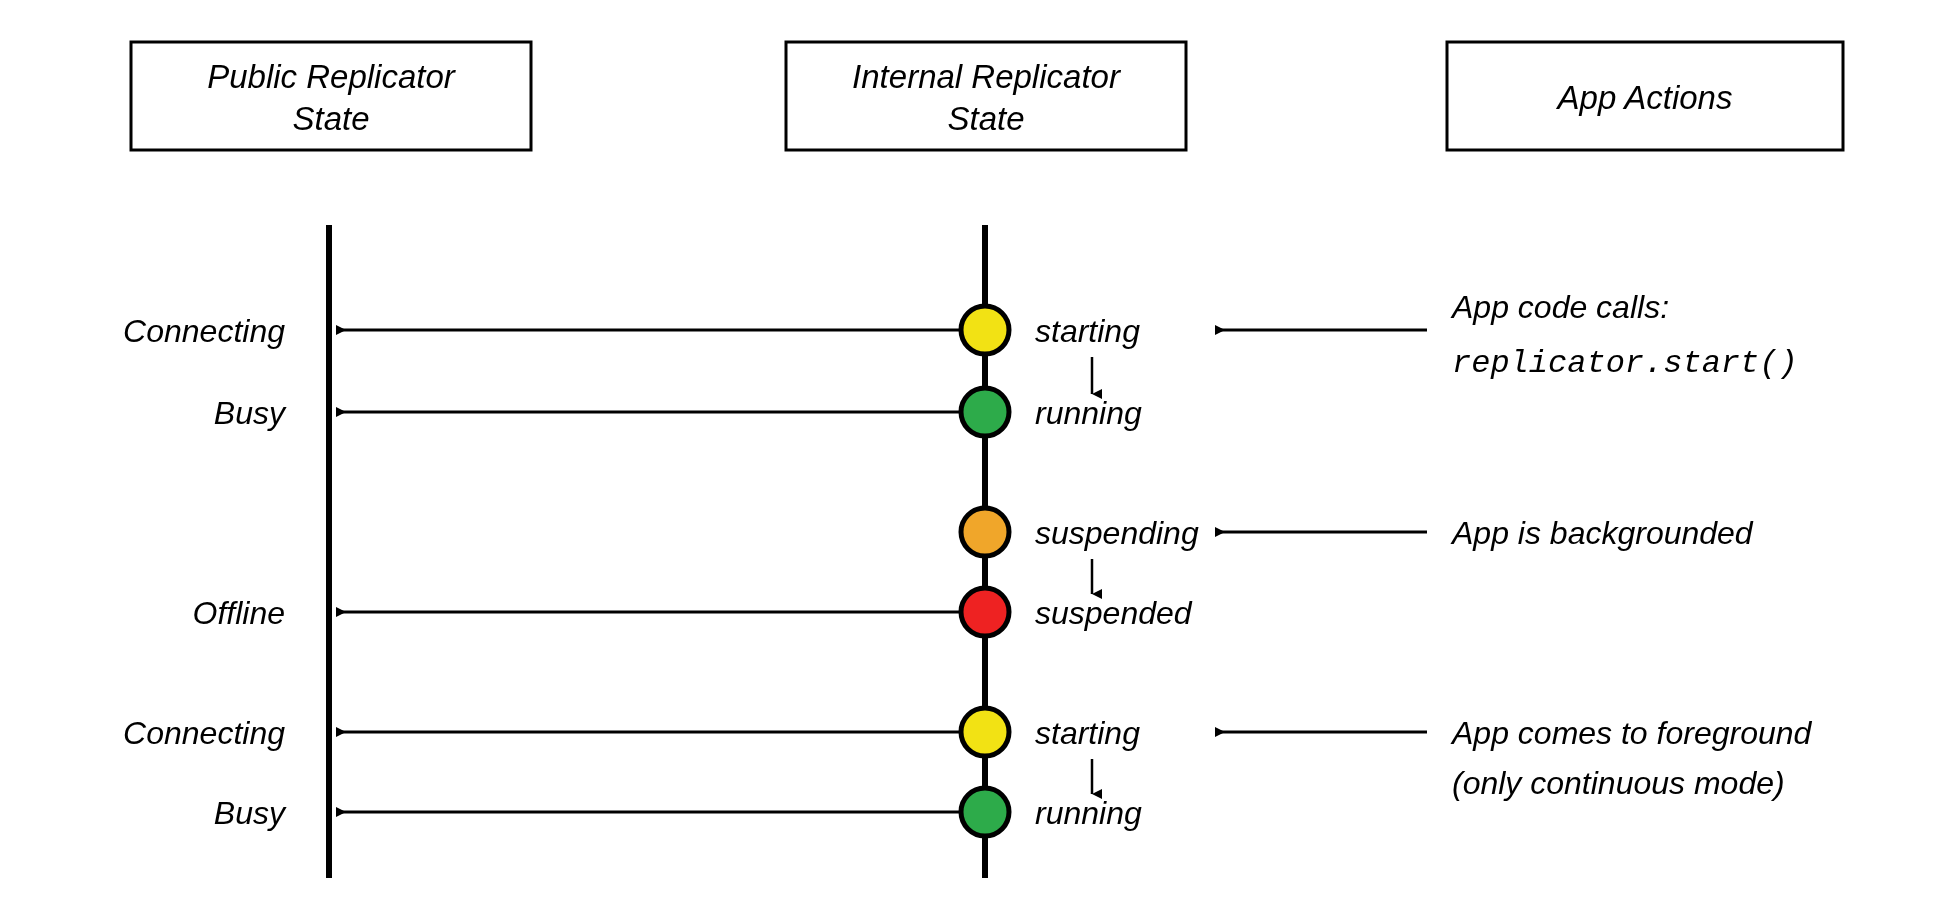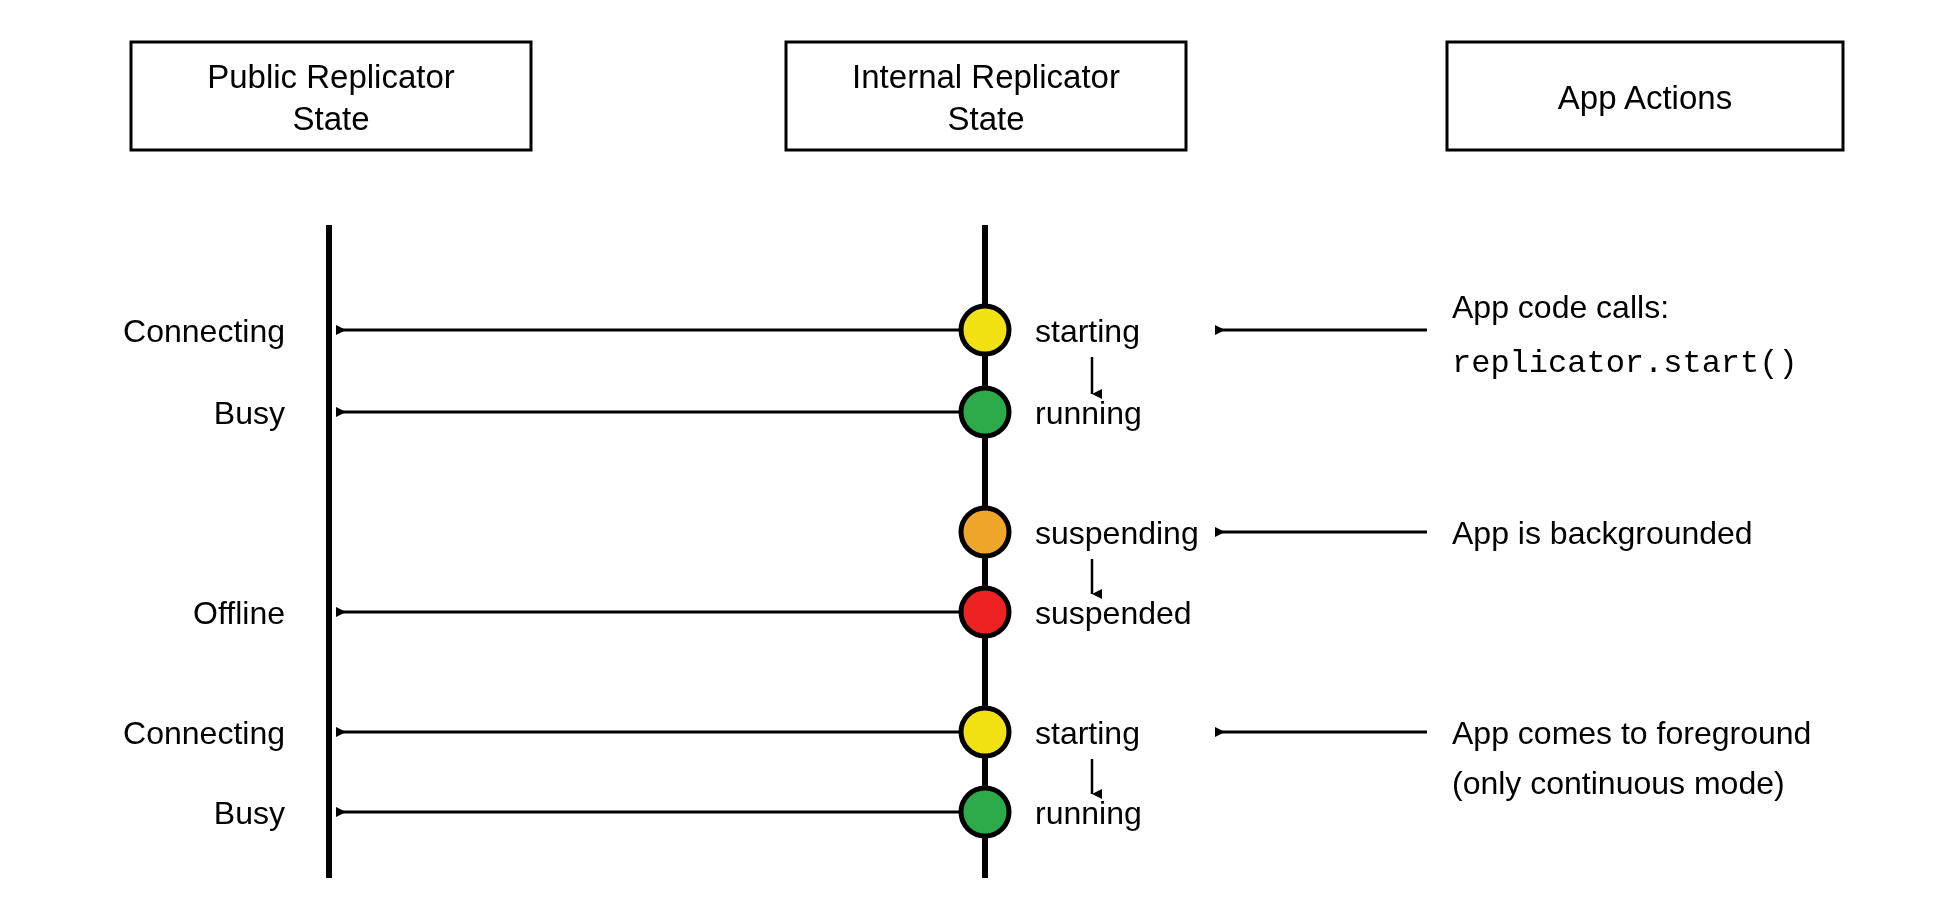--- a/index.html
+++ b/index.html
@@ -11,20 +11,21 @@
     width: 1934px;
     height: 914px;
     font-family: "Liberation Sans", sans-serif;
     overflow: hidden;
   }
   #diagram-root {
     position: relative;
     width: 1682px;
     height: 914px;
     background: #ffffff;
+    font-style: italic;
   }
   svg.canvas {
     position: absolute;
     top: 0;
     left: 0;
     width: 1934px;
     height: 914px;
   }
   .hdr-box {
     fill: #ffffff;

